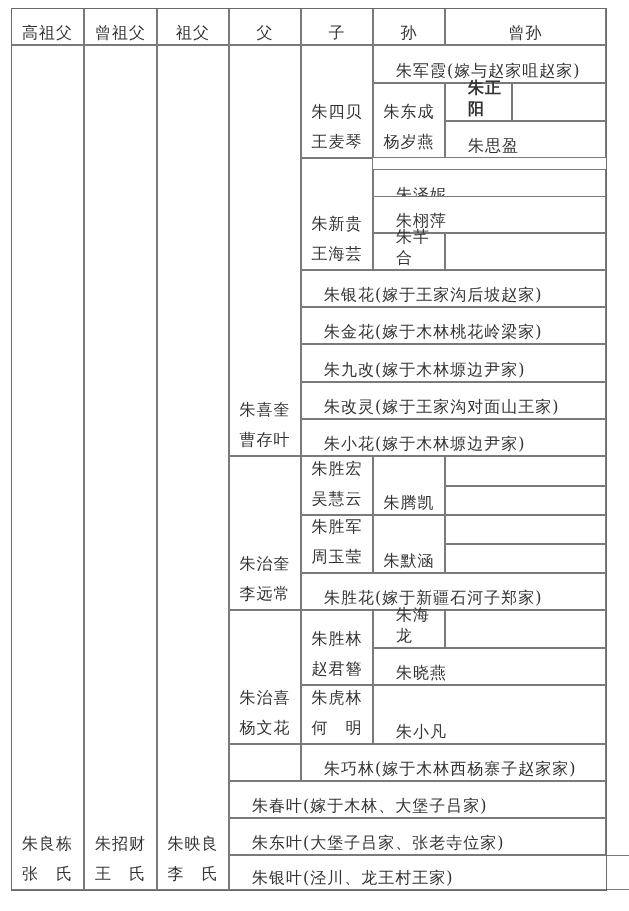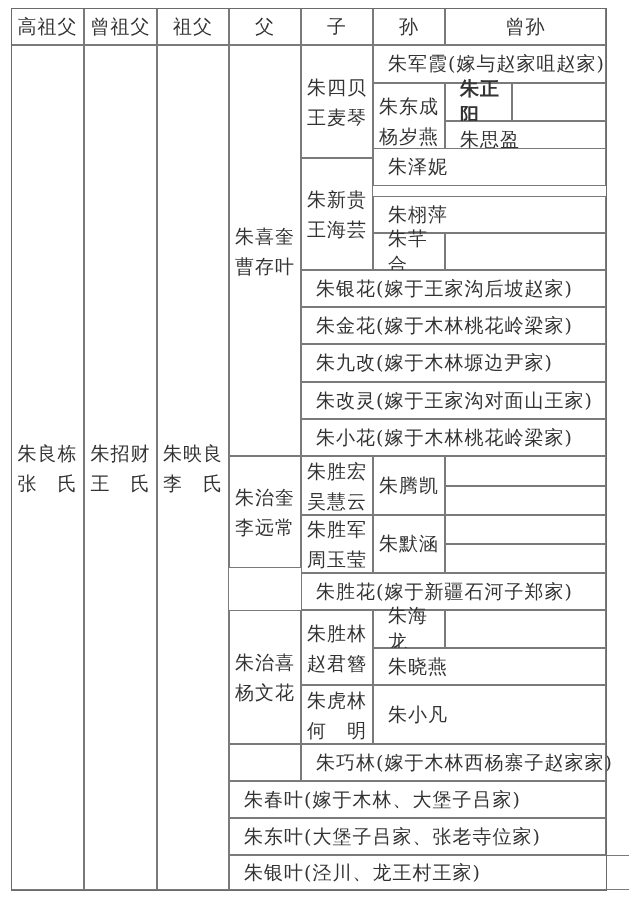--- a/index.html
+++ b/index.html
@@ -1,22 +1,22 @@
 <!DOCTYPE html>
 <html><head>
 <meta charset="utf-8">
 <style>
   html, body { margin:0; padding:0; background:#ffffff; }
   body { width:629px; height:911px; position:relative; overflow:hidden;
          font-family:"DejaVu Serif","Liberation Serif",serif; color:#333; }
   .cell { position:absolute; box-sizing:border-box; border:1px solid #7a7a7a;
-          margin-left:-1px; margin-top:-1px; font-size:19px; letter-spacing:1px;
-          display:flex; align-items:center; background:#fff; }
+          margin-left:-1px; margin-top:-1px; font-size:16px; letter-spacing:1px;
+          display:flex; align-items:flex-end; background:#fff; }
   .cell.c { justify-content:center; text-align:center; }
-  .cell.l { justify-content:flex-start; padding-left:14px; }
+  .cell.l { justify-content:flex-start; padding-left:22px; }
   .stack { display:flex; flex-direction:column; line-height:30px; }
   .outer { position:absolute; left:11px; top:8px; width:596px; height:883px;
            border:1px solid #6a6a6a; box-sizing:border-box; pointer-events:none; }
   .lineh { white-space:nowrap; }
 </style>
 </head>
 <body>
 
 <div class="cell c" style="left:12px;top:9px;width:73px;height:37px;">
     <span>高祖父</span>
@@ -88,21 +88,21 @@
 <div class="cell l" style="left:446px;top:122px;width:161px;height:37px;">
     <span>朱思盈</span>
   </div>
 
 <div class="cell c" style="left:302px;top:159px;width:72px;height:112px;">
   <div class="stack">
       <span>朱新贵</span>
       <span>王海芸</span>
     </div>
 </div>
-<div class="cell l" style="left:374px;top:149px;width:233px;height:38px;">
+<div class="cell l" style="left:374px;top:170px;width:233px;height:38px;">
     <span>朱泽妮</span>
   </div>
 <div class="cell l" style="left:374px;top:197px;width:233px;height:37px;">
     <span>朱栩萍</span>
   </div>
 <div class="cell l" style="left:374px;top:234px;width:72px;height:37px;">
     <span>朱芊合</span>
   </div>
 <div class="cell" style="left:446px;top:234px;width:161px;height:37px;"></div>
 
@@ -112,24 +112,24 @@
 <div class="cell l" style="left:302px;top:308px;width:305px;height:37px;">
     <span class="lineh">朱金花(嫁于木林桃花岭梁家)</span>
   </div>
 <div class="cell l" style="left:302px;top:345px;width:305px;height:38px;">
     <span class="lineh">朱九改(嫁于木林塬边尹家)</span>
   </div>
 <div class="cell l" style="left:302px;top:383px;width:305px;height:37px;">
     <span class="lineh">朱改灵(嫁于王家沟对面山王家)</span>
   </div>
 <div class="cell l" style="left:302px;top:420px;width:305px;height:37px;">
-    <span class="lineh">朱小花(嫁于木林桃花岭梁家)</span>
-  </div>
-
-<div class="cell c" style="left:230px;top:457px;width:72px;height:112px;">
+    <span class="lineh">朱小花(嫁于木林塬边尹家)</span>
+  </div>
+
+<div class="cell c" style="left:230px;top:457px;width:72px;height:154px;">
   <div class="stack">
       <span>朱治奎</span>
       <span>李远常</span>
     </div>
 </div>
 <div class="cell c" style="left:302px;top:457px;width:72px;height:59px;">
   <div class="stack">
       <span>朱胜宏</span>
       <span>吴慧云</span>
     </div>

